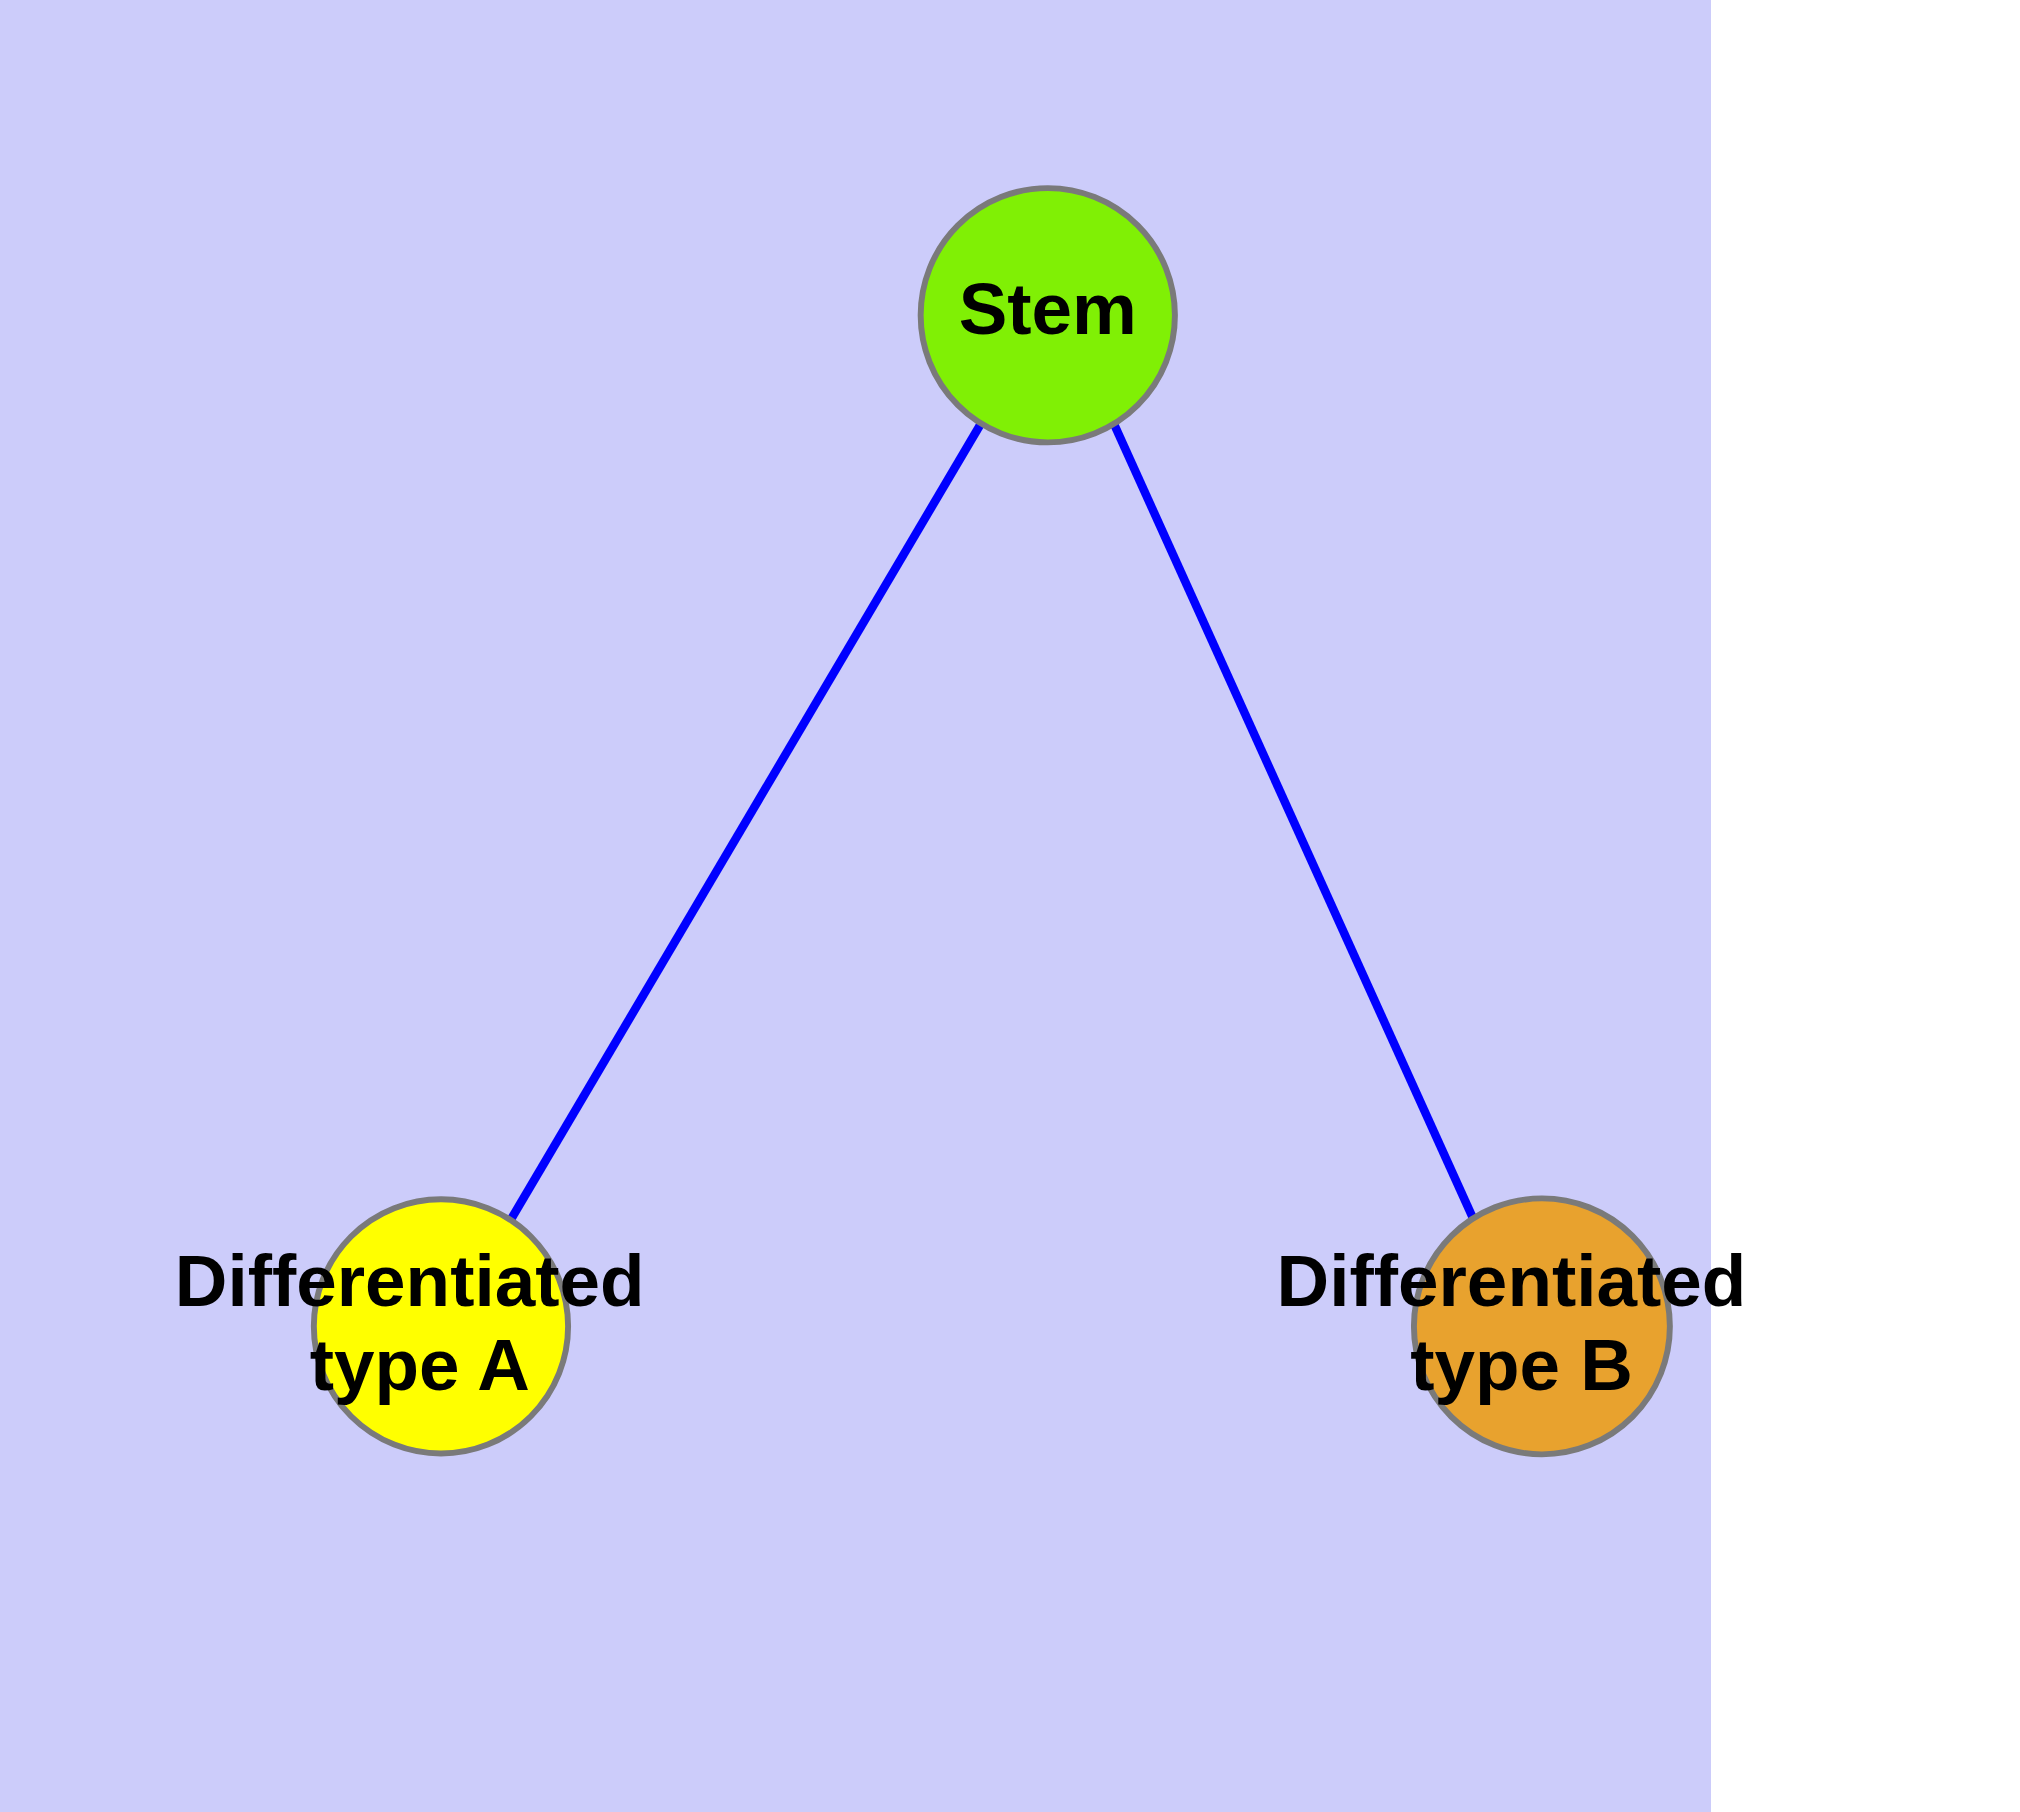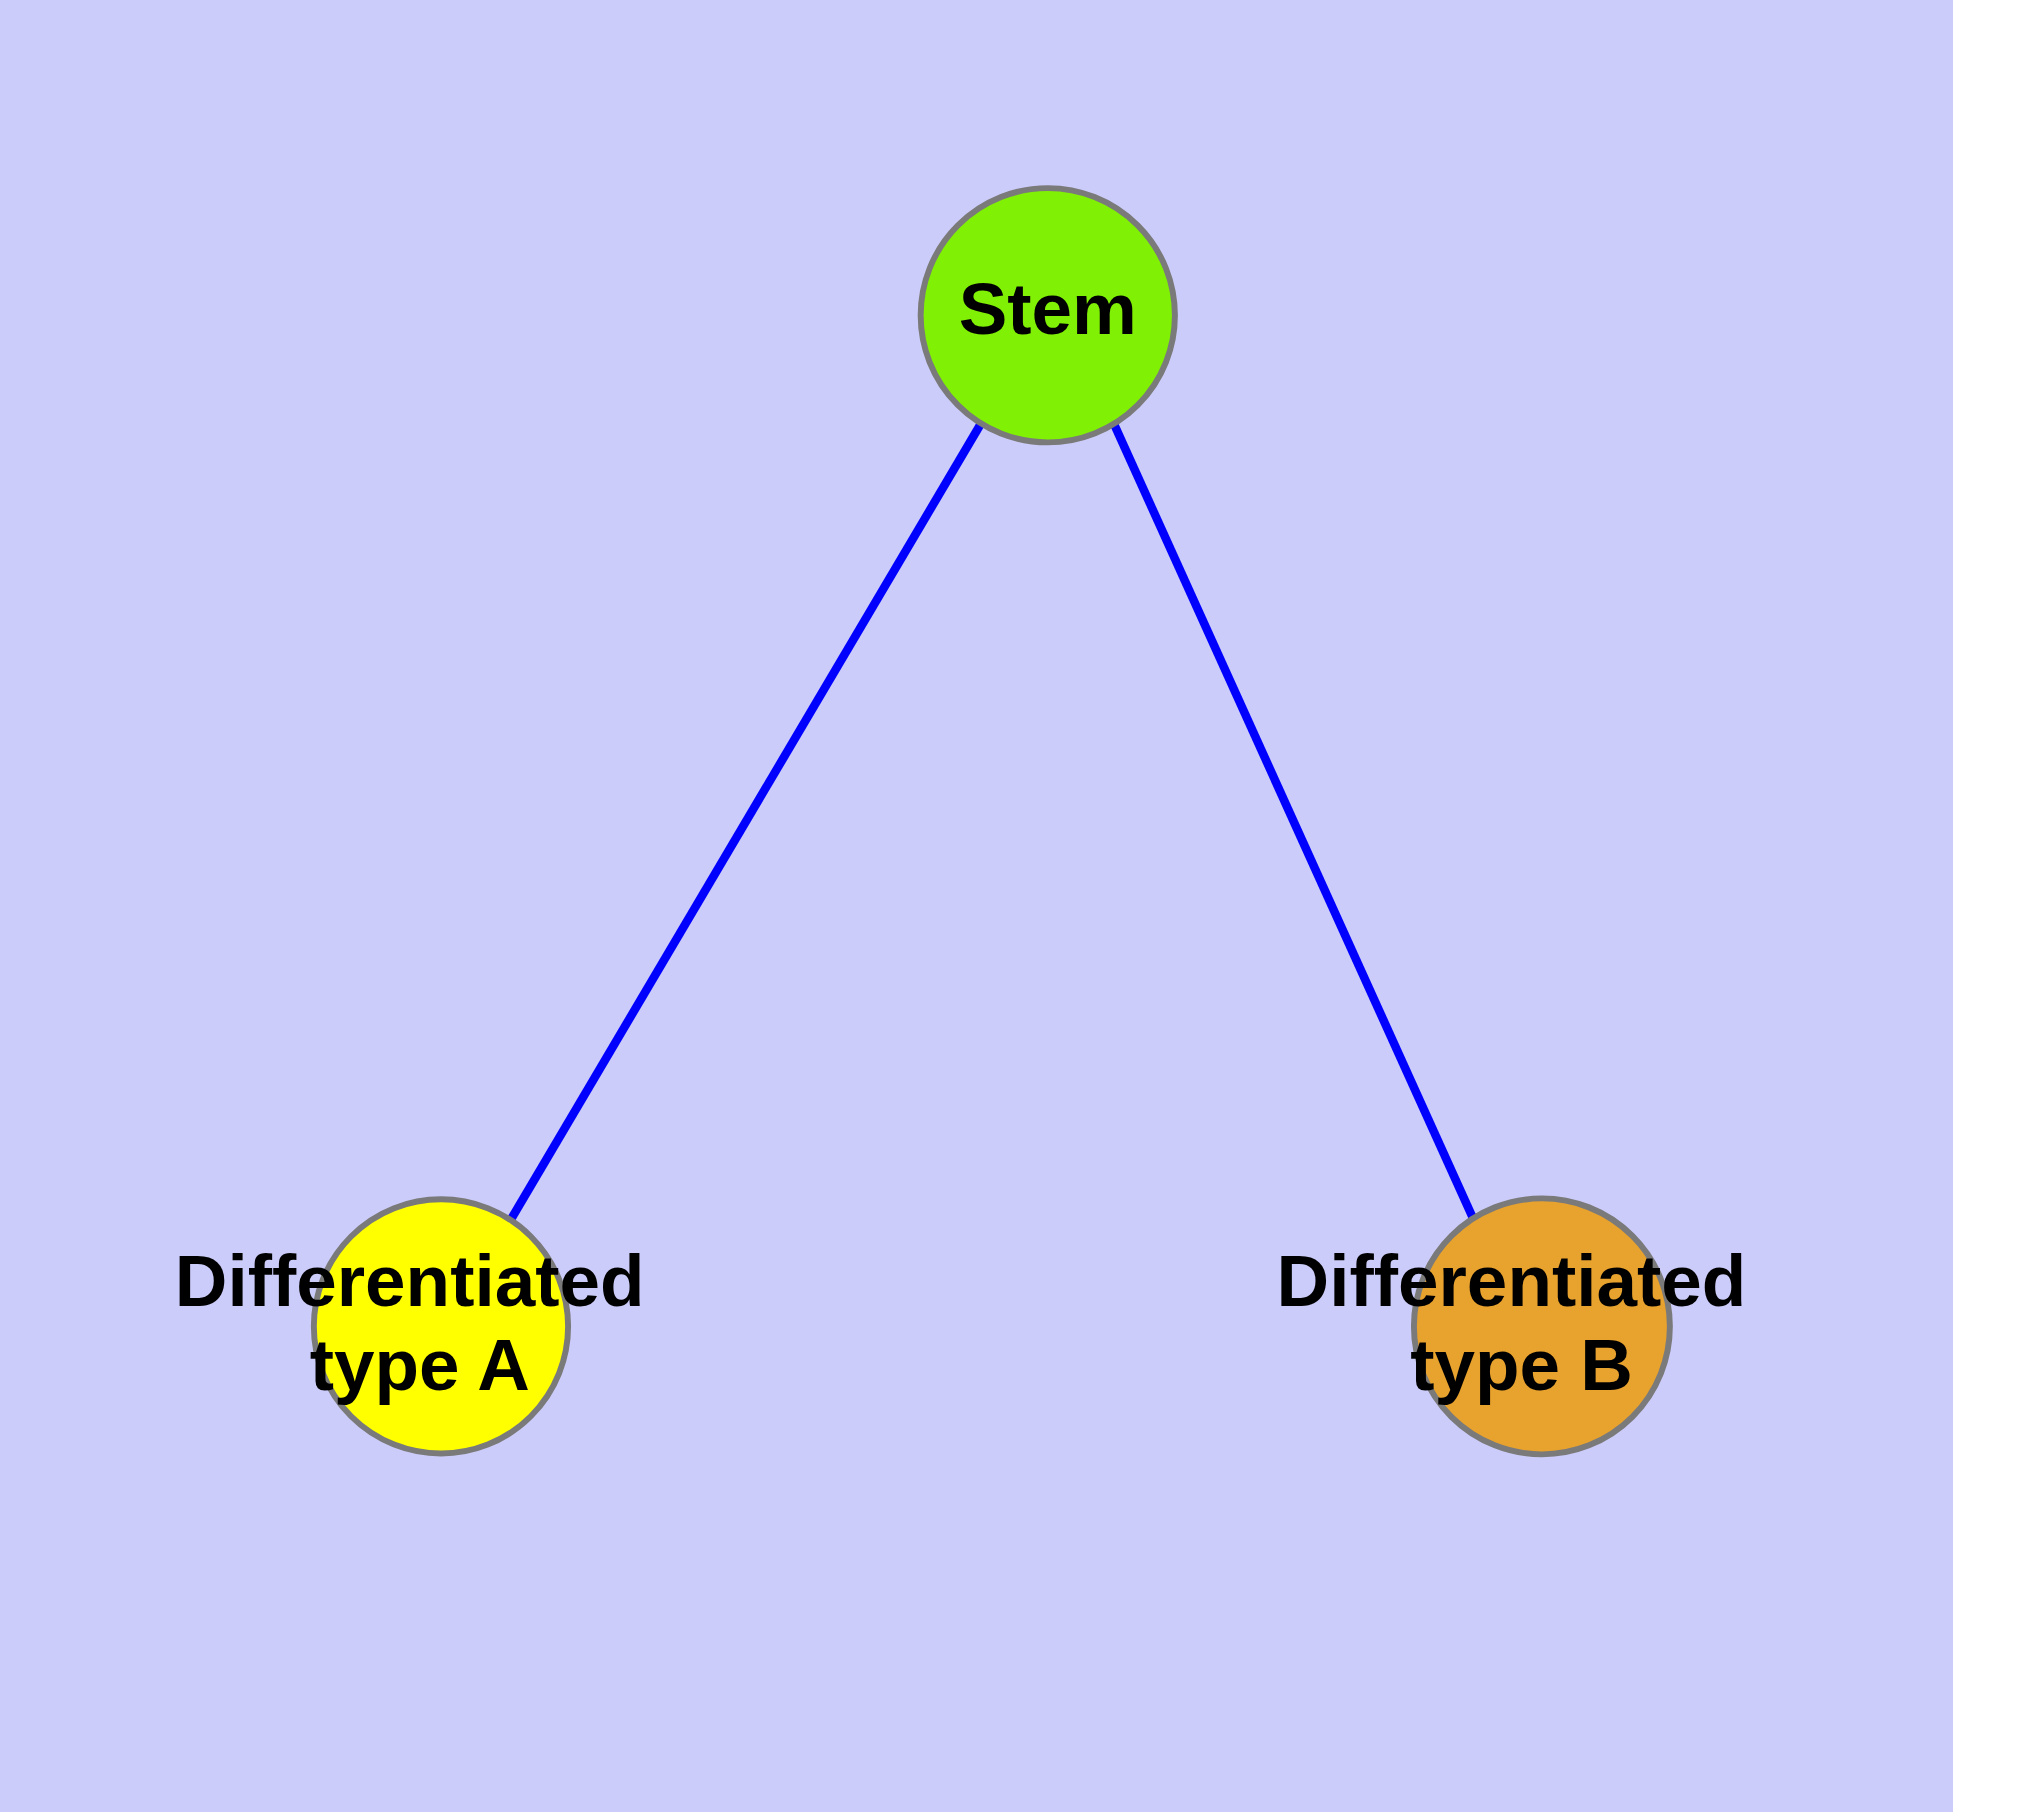--- a/index.html
+++ b/index.html
@@ -30,21 +30,21 @@
     font-family: "Liberation Sans", sans-serif;
     font-weight: bold;
     fill: #000000;
     text-anchor: middle;
     dominant-baseline: middle;
   }
 </style>
 </head>
 <body>
 
-<div id="canvas" style="width: 1953px; height: 1812px; background: rgb(204, 204, 250);">
+<div id="canvas" style="width: 1663px; height: 1812px; background: rgb(204, 204, 250); padding-left: 48px;">
   <svg id="graph-svg" viewBox="0 0 2384 2138" xmlns="http://www.w3.org/2000/svg">
 
     <g>
       <line x1="1157" y1="500" x2="603" y2="1438" stroke="#0000ff" stroke-width="10" stroke-linecap="butt"></line>
       <line x1="1314" y1="500" x2="1738" y2="1438" stroke="#0000ff" stroke-width="10" stroke-linecap="butt"></line>
     </g>
 
     <g>
       <circle cx="1236" cy="372" r="150" fill="#80f005" stroke="#7a7a7a" stroke-width="7"></circle>
       <circle cx="520" cy="1565" r="150" fill="#ffff00" stroke="#7a7a7a" stroke-width="7"></circle>

